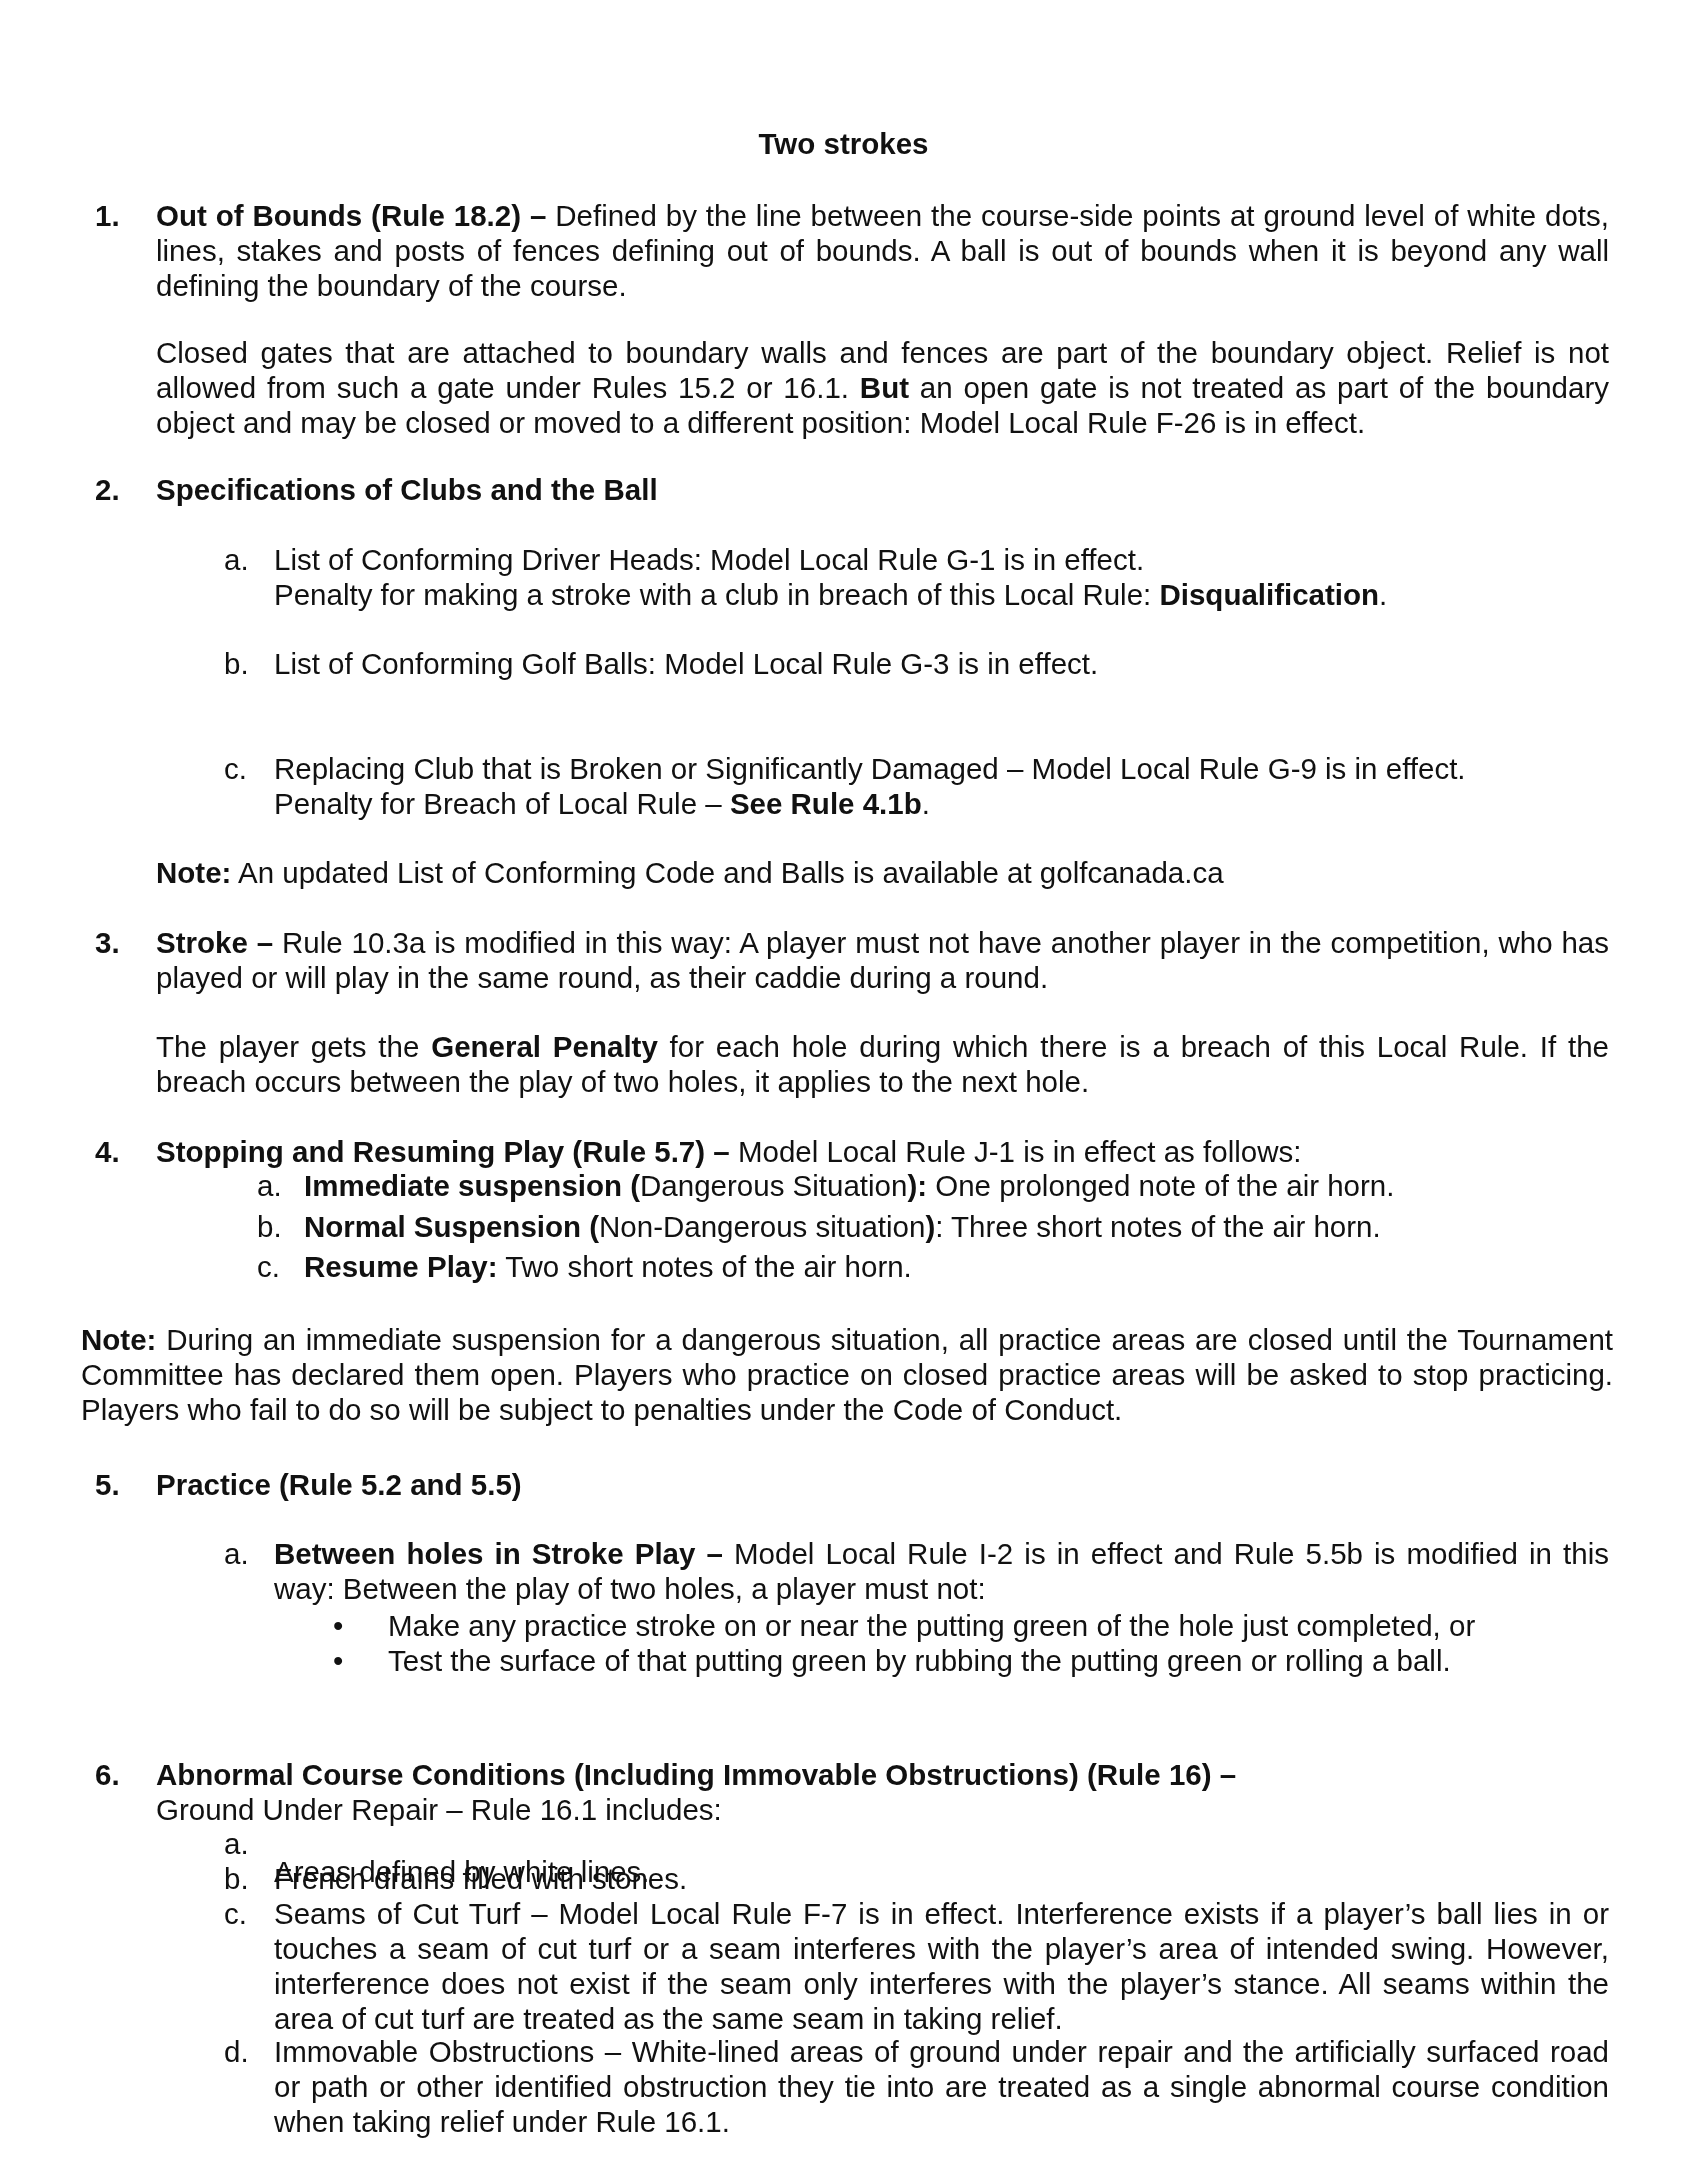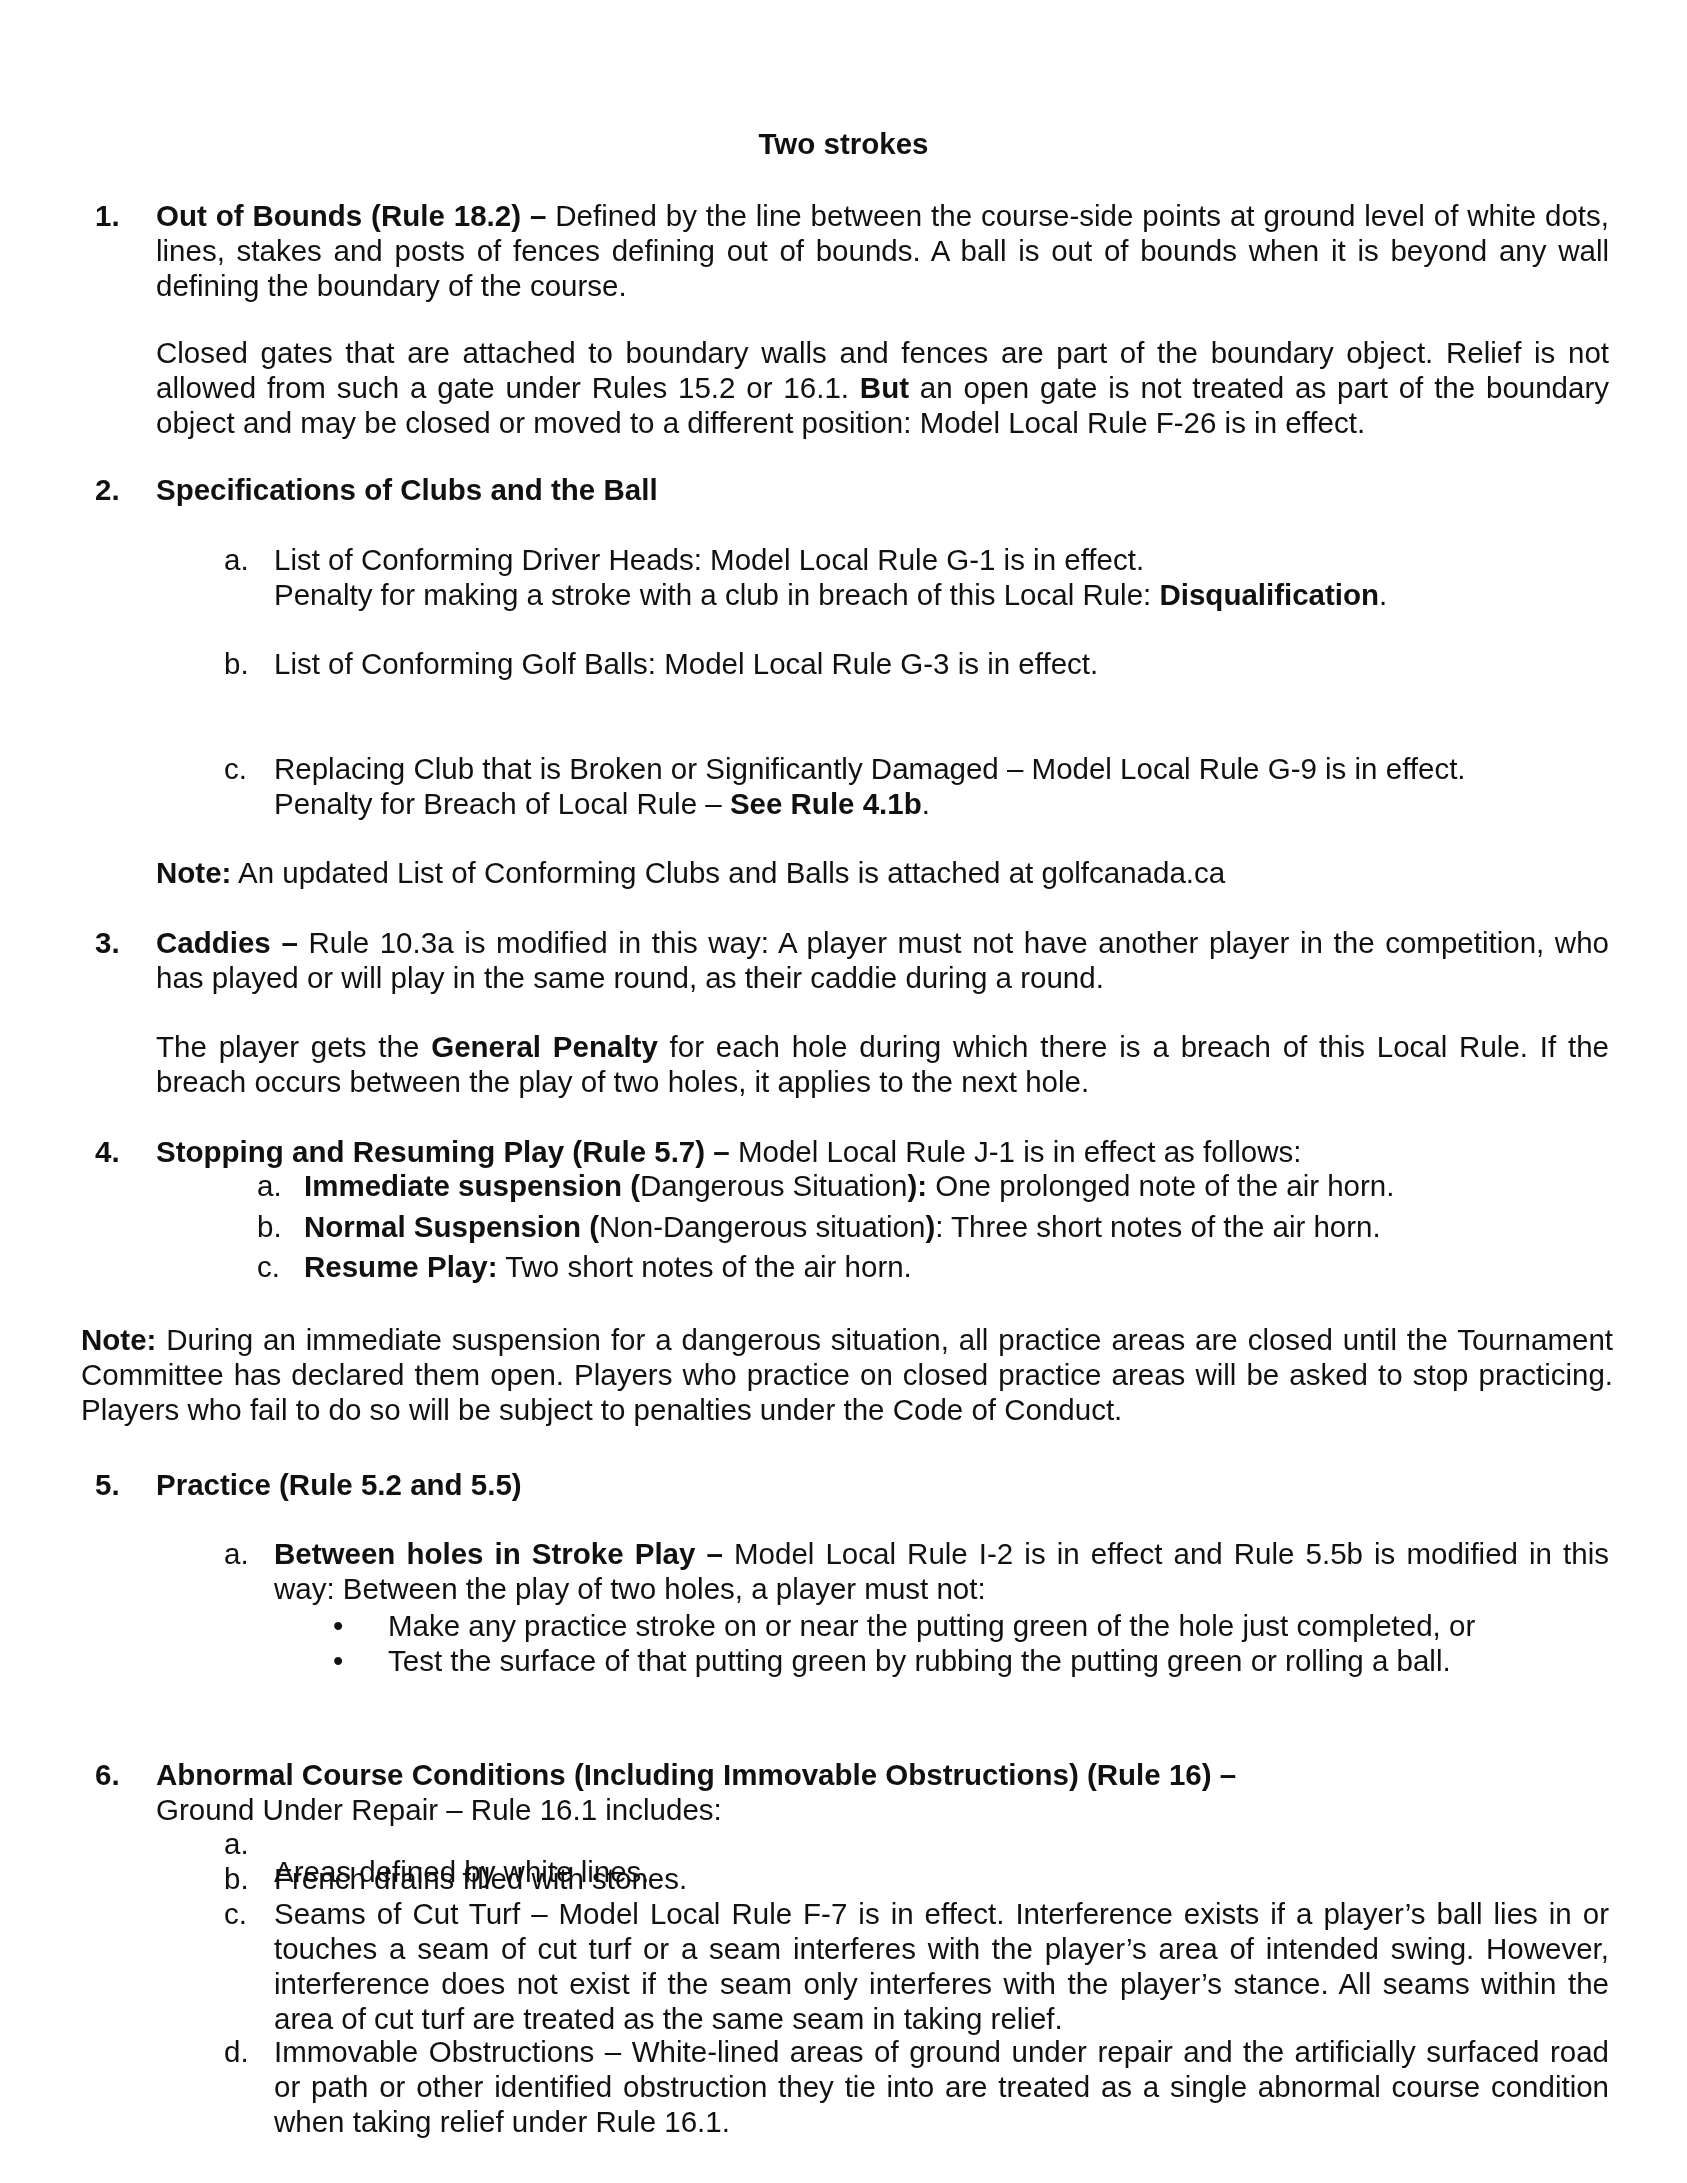--- a/index.html
+++ b/index.html
@@ -49,28 +49,28 @@
       <div>List of Conforming Golf Balls: Model Local Rule G-3 is in effect.</div>
     </div>
 
     <span class="sub-l" style="left:224px;top:751px;">c.</span>
     <div class="txt" style="left:274px;top:751px;">
       <div>Replacing Club that is Broken or Significantly Damaged – Model Local Rule G-9 is in effect.</div>
       <div><span>Penalty for Breach of Local Rule – </span><b>See Rule 4.1b</b><span>.</span></div>
     </div>
 
     <div class="txt" style="left:156px;top:855px;">
-      <b>Note:</b><span> An updated List of Conforming Clubs and Balls is attached at golfcanada.ca</span>
+      <b>Note:</b><span> An updated List of Conforming Code and Balls is available at golfcanada.ca</span>
     </div>
   </div>
 
   <div>
     <span class="num b" style="left:95px;top:925px;">3.</span>
     <div class="txt just" style="left:156px;top:925px;width:1453px;">
-      <b>Caddies</b><b> – </b><span>Rule 10.3a is modified in this way: A player must not have another player in the competition, who has played or will play in the same round, as their caddie during a round.</span>
+      <b>Stroke</b><b> – </b><span>Rule 10.3a is modified in this way: A player must not have another player in the competition, who has played or will play in the same round, as their caddie during a round.</span>
     </div>
     <div class="txt just" style="left:156px;top:1029px;width:1453px;">
       <span>The player gets the </span><b>General Penalty</b><span> for each hole during which there is a breach of this Local Rule.  If the breach occurs between the play of two holes, it applies to the next hole.</span>
     </div>
   </div>
 
   <div>
     <span class="num b" style="left:95px;top:1134px;">4.</span>
     <div class="txt" style="left:156px;top:1134px;">
       <b>Stopping and Resuming Play (Rule 5.7)</b><b> – </b><span>Model Local Rule J-1 is in effect as follows:</span>

